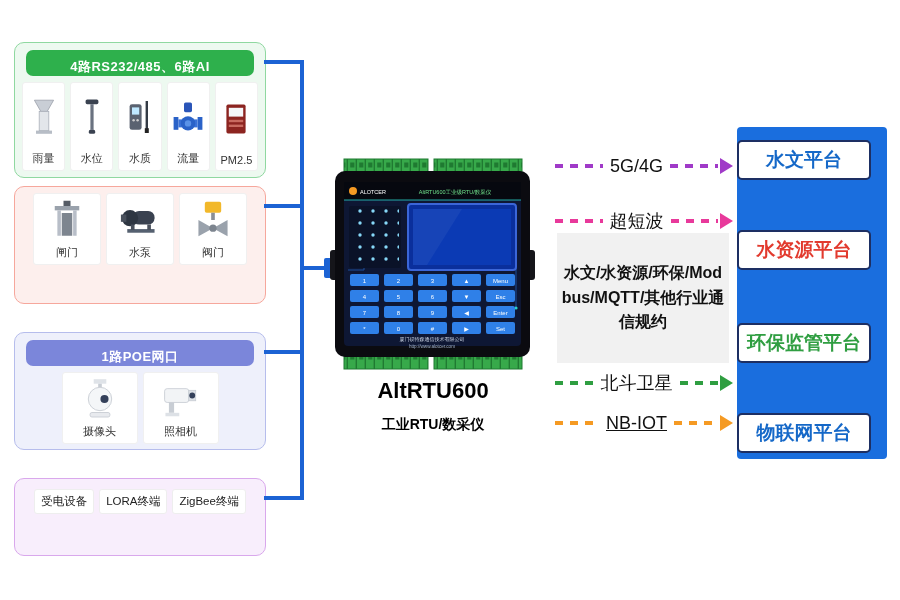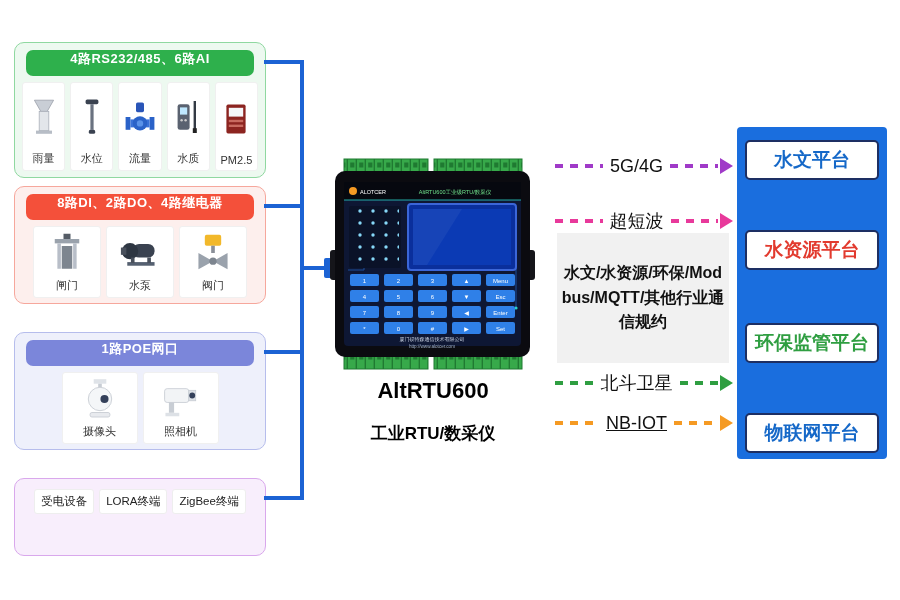--- a/index.html
+++ b/index.html
@@ -3,21 +3,21 @@
 <meta charset="utf-8">
 <style>
   *{margin:0;padding:0;box-sizing:border-box}
   html,body{background:#fff}
   body{font-family:"Liberation Sans","DejaVu Sans",sans-serif;color:#111}
   .canvas{position:relative;width:900px;height:600px;background:#fff;overflow:hidden}
 
   
   .panel{position:absolute;left:14px;width:252px;border-radius:10px;border:1.5px solid}
   .panel-header{margin:7px auto 0;width:calc(100% - 22px);height:26px;border-radius:7px;
-    display:flex;align-items:flex-start;justify-content:center;color:#fff;font-size:13px;
+    display:flex;align-items:flex-end;justify-content:center;color:#fff;font-size:13px;
     font-weight:bold;background:var(--c);letter-spacing:.5px}
   .panel-items{display:flex;justify-content:center;gap:5px;padding:6px 7px 8px}
   .item{background:#fff;border:1px solid #f0f0f0;border-radius:3px;display:flex;
     flex-direction:column;align-items:center;}
   .item .icon{flex:1;display:flex;align-items:center;justify-content:center}
   .item-label{font-size:11px;color:#333;padding-bottom:4px;white-space:nowrap}
   .p1{top:42px;height:136px;background:#edf9f0;border-color:#8fd8a0}
   .p1 .item{width:44px;height:89px}
   .p2{top:186px;height:118px;background:#fdefed;border-color:#f6a79c}
   .p2 .item{width:68px;height:72px}
@@ -29,37 +29,37 @@
 
   
   .connectors .hline{position:absolute;height:4px;background:var(--c)}
   .connectors .vline{position:absolute;width:4px;background:var(--c)}
   .connectors .plug{position:absolute;width:10px;height:20px;background:var(--c);border-radius:2px}
 
   
   .device{position:absolute;left:330px;top:158px;width:205px;height:212px}
   .device-caption{position:absolute;left:318px;top:378px;width:230px;text-align:center;font-weight:bold;color:#000}
   .device-caption .l1{font-size:22px}
-  .device-caption .l2{font-size:17px;margin-top:18px}
+  .device-caption .l2{font-size:14px;margin-top:12px}
 
   
   .link-row{position:absolute;left:555px;width:178px;height:28px;display:flex;align-items:center}
   .dash{flex:1;height:4px;background:repeating-linear-gradient(90deg,var(--c) 0 8px,transparent 8px 15px)}
   .link-label{margin:7px 7px;font-size:18px;color:#111;white-space:nowrap}
   .arrowhead{width:0;height:0;border-top:8px solid transparent;border-bottom:8px solid transparent;
     border-left:13px solid var(--c);margin-left:2px}
 
   
   .protocol{position:absolute;left:557px;top:233px;width:172px;height:130px;background:#f1f1f1;
     display:flex;align-items:center;justify-content:center;text-align:center;font-weight:bold;
     font-size:16px;line-height:1.55;color:#111;word-break:break-all;padding:4px}
 
   
   .platform-panel{position:absolute;left:737px;top:127px;width:150px;height:332px;background:var(--c);border-radius:4px}
-  .platform{position:absolute;left:8px;width:134px;height:40px;background:#fff;border:2px solid #1d2f63;
+  .platform{position:absolute;left:0;width:134px;height:40px;background:#fff;border:2px solid #1d2f63;
     border-radius:5px;display:flex;align-items:center;justify-content:center;font-size:19px;
     font-weight:bold;color:var(--c);white-space:nowrap}
 </style>
 </head>
 <body>
 
 <div class="canvas">
 
   <div class="panel p1">
     <div class="panel-header" style="--c: #2eb04c;">
@@ -78,65 +78,62 @@
       </div>
       <div class="item">
         <span class="icon">
           <svg viewBox="0 0 40 48" width="32" height="44">
               <rect x="12" y="2" width="16" height="6" rx="2" fill="#3a4250"></rect>
               <rect x="18" y="8" width="4" height="32" fill="#6a7280"></rect>
               <rect x="16" y="40" width="8" height="5" rx="2" fill="#3a4250"></rect>
             </svg>
         </span>
         <span class="item-label">水位</span>
+      </div>
+      <div class="item">
+        <span class="icon">
+          <svg viewBox="0 0 40 48" width="32" height="44">
+              <rect x="7" y="8" width="15" height="32" rx="3" fill="#5a6270"></rect>
+              <rect x="10" y="12" width="9" height="9" fill="#bfe8ff"></rect>
+              <circle cx="12" cy="28" r="1.5" fill="#ccc"></circle>
+              <circle cx="17" cy="28" r="1.5" fill="#ccc"></circle>
+              <rect x="27" y="4" width="3" height="38" fill="#333a44"></rect>
+              <rect x="26" y="38" width="5" height="6" fill="#222"></rect>
+            </svg>
+        </span>
+        <span class="item-label">水质</span>
       </div>
       <div class="item">
         <span class="icon">
           <svg viewBox="0 0 40 48" width="32" height="44">
               <rect x="15" y="6" width="10" height="12" rx="2" fill="#2a55b8"></rect>
               <rect x="2" y="24" width="6" height="16" fill="#2a62c8"></rect>
               <rect x="32" y="24" width="6" height="16" fill="#2a62c8"></rect>
               <rect x="8" y="27" width="24" height="10" fill="#3a72d8"></rect>
               <circle cx="20" cy="32" r="9" fill="#2a62c8"></circle>
               <circle cx="20" cy="32" r="4" fill="#5a92e8"></circle>
             </svg>
         </span>
         <span class="item-label">流量</span>
       </div>
       <div class="item">
         <span class="icon">
           <svg viewBox="0 0 40 48" width="32" height="44">
-              <rect x="7" y="8" width="15" height="32" rx="3" fill="#5a6270"></rect>
-              <rect x="10" y="12" width="9" height="9" fill="#bfe8ff"></rect>
-              <circle cx="12" cy="28" r="1.5" fill="#ccc"></circle>
-              <circle cx="17" cy="28" r="1.5" fill="#ccc"></circle>
-              <rect x="27" y="4" width="3" height="38" fill="#333a44"></rect>
-              <rect x="26" y="38" width="5" height="6" fill="#222"></rect>
-            </svg>
-        </span>
-        <span class="item-label">水质</span>
-      </div>
-      <div class="item">
-        <span class="icon">
-          <svg viewBox="0 0 40 48" width="32" height="44">
               <rect x="8" y="6" width="24" height="36" rx="2" fill="#8c2420"></rect>
               <rect x="11" y="10" width="18" height="11" fill="#f5f6f8"></rect>
               <rect x="11" y="25" width="18" height="3" fill="#c86a60"></rect>
               <rect x="11" y="31" width="18" height="3" fill="#c86a60"></rect>
             </svg>
         </span>
         <span class="item-label">PM2.5</span>
       </div>
     </div>
   </div>
 
   <div class="panel p2">
-    <div class="panel-header" style="--c: #f4503a;">
-      <span>8路DI、2路DO、4路继电器</span>
-    </div>
     <div class="panel-items">
       <div class="item">
         <span class="icon">
           <svg viewBox="0 0 40 48" width="40" height="42">
               <rect x="16" y="2" width="8" height="6" fill="#555c66"></rect>
               <rect x="6" y="8" width="28" height="5" fill="#9aa2ac"></rect>
               <rect x="9" y="13" width="4" height="29" fill="#b8bec8"></rect>
               <rect x="27" y="13" width="4" height="29" fill="#b8bec8"></rect>
               <rect x="14" y="16" width="12" height="26" fill="#7d858f"></rect>
             </svg>

